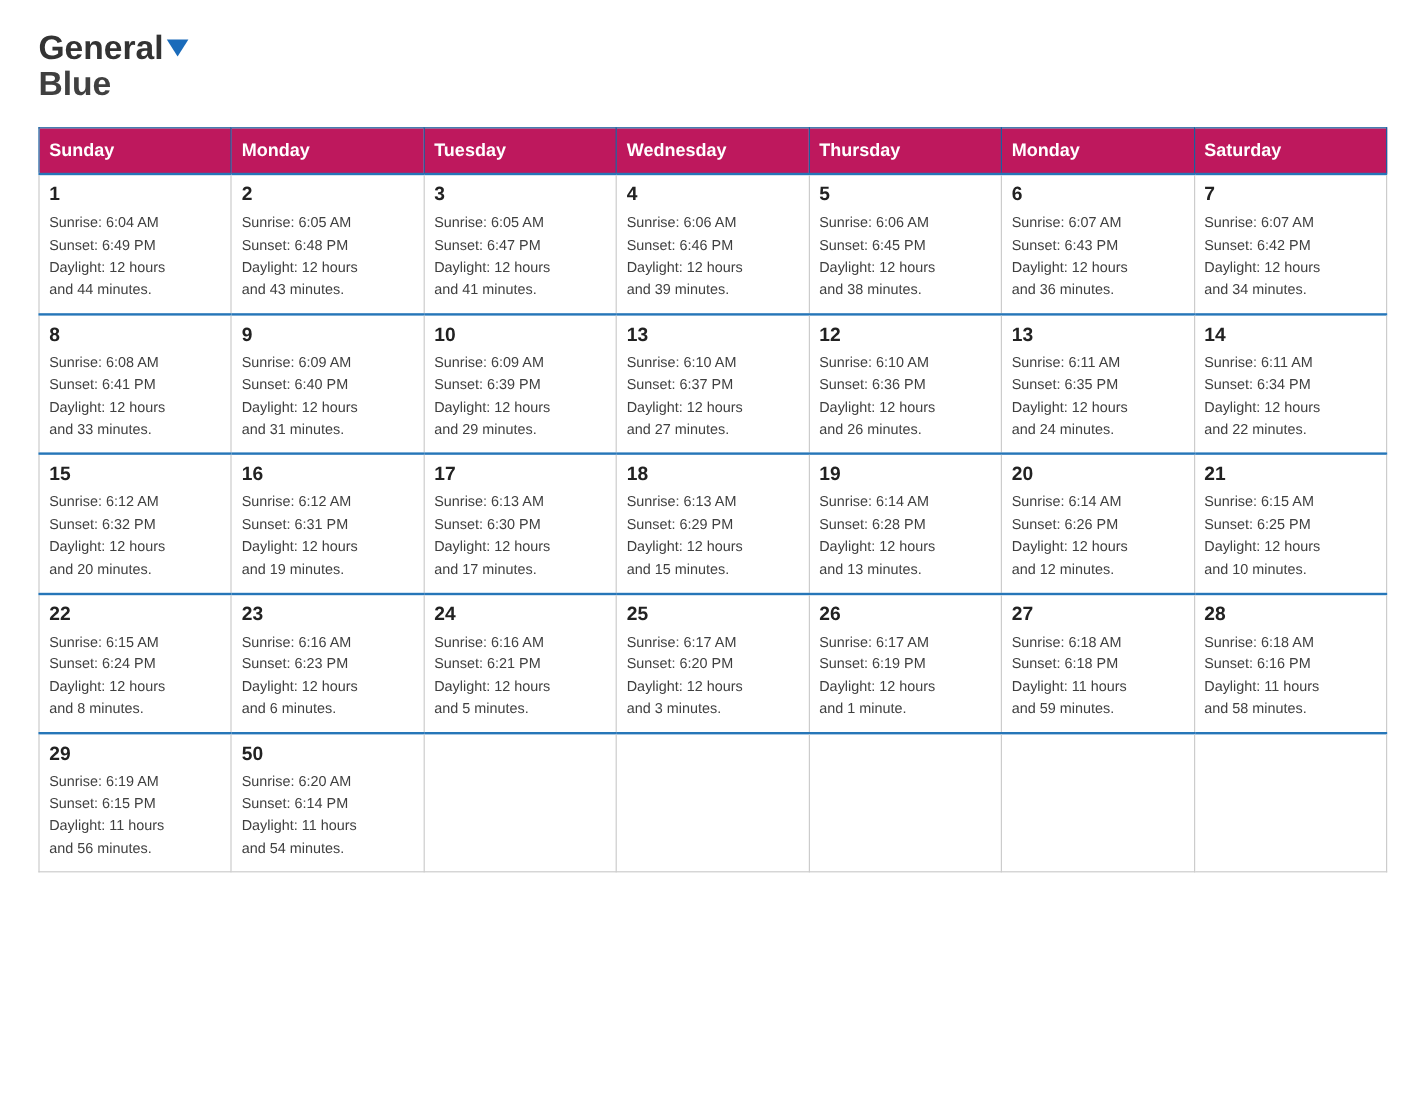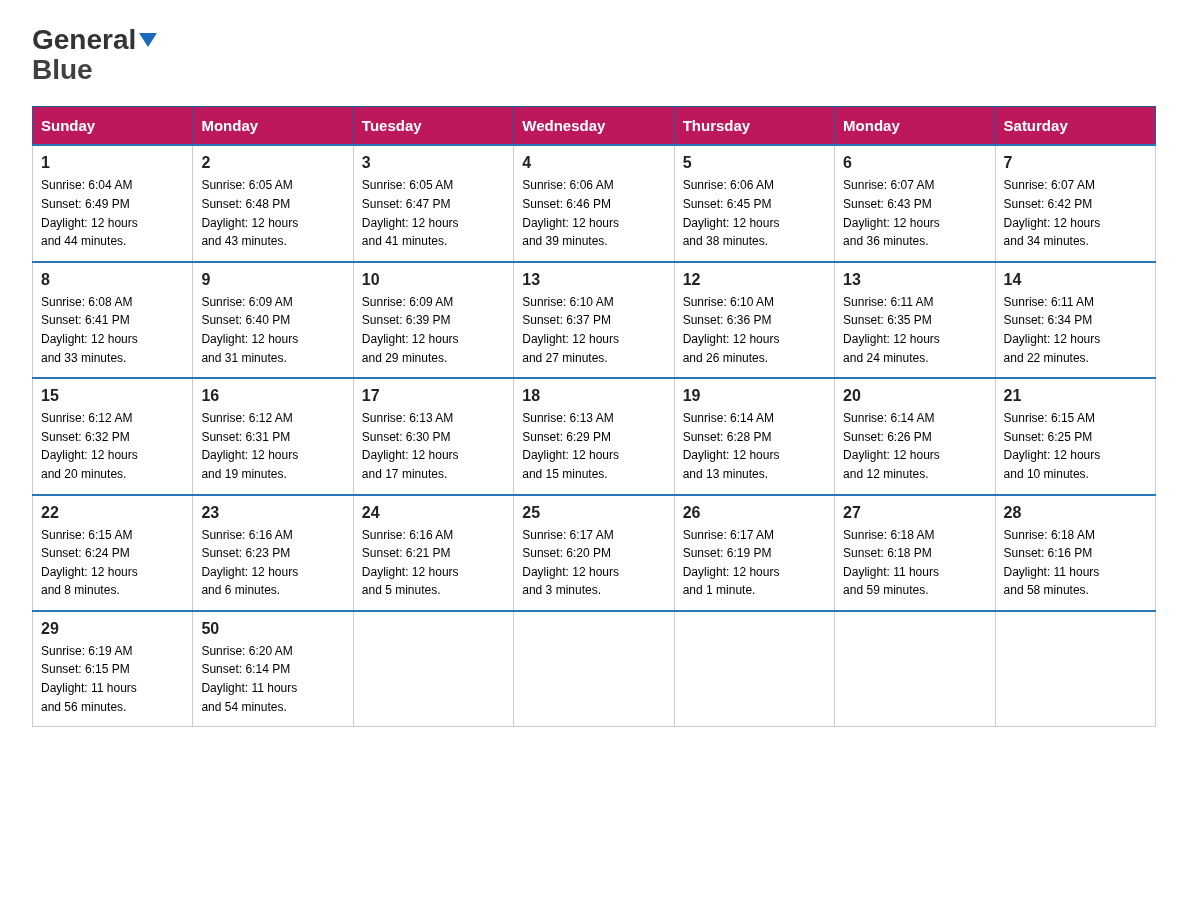--- a/index.html
+++ b/index.html
@@ -65,21 +65,21 @@
     }
     .day-number {
       font-size: 16px;
       font-weight: bold;
       color: #222;
       display: block;
       margin-bottom: 4px;
     }
     .day-info {
       font-size: 12px;
-      color: #000000;
+      color: #404040;
       line-height: 1.55;
     }
   </style>
 </head>
 <body>
 
 <div class="header-area">
   <div class="logo">
     <div style="font-size:28px; font-weight:bold; color:#333; line-height:1.15;">
       <span>General</span><span style="display:inline-block;width:0;height:0;border-left:9px solid transparent;border-right:9px solid transparent;border-top:14px solid #1a6bba;margin-left:3px;vertical-align:middle;position:relative;top:-2px;"></span>

